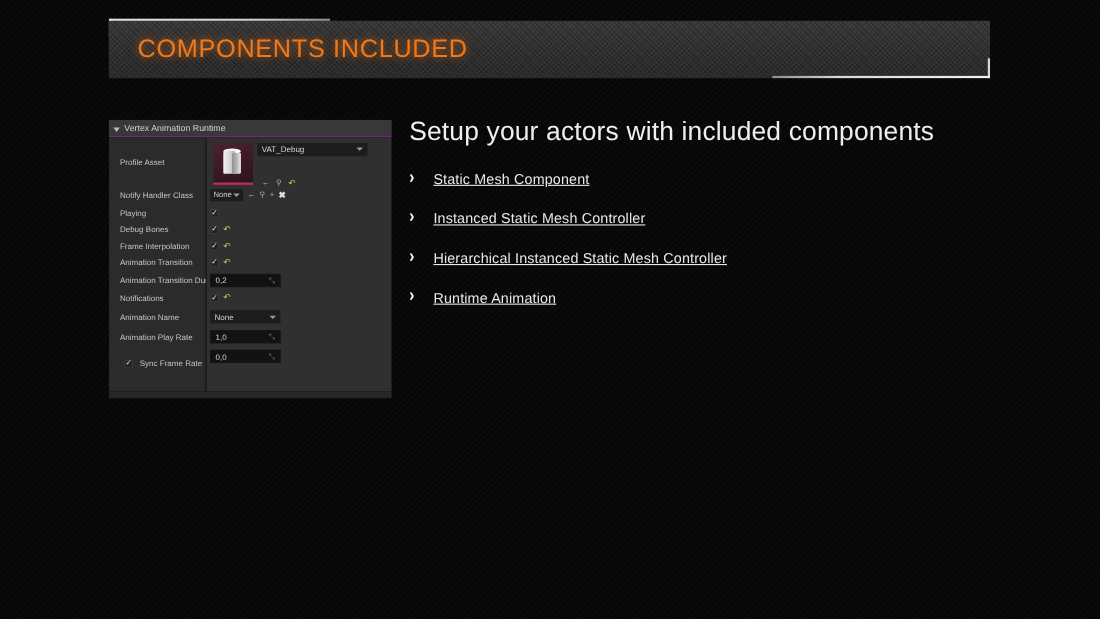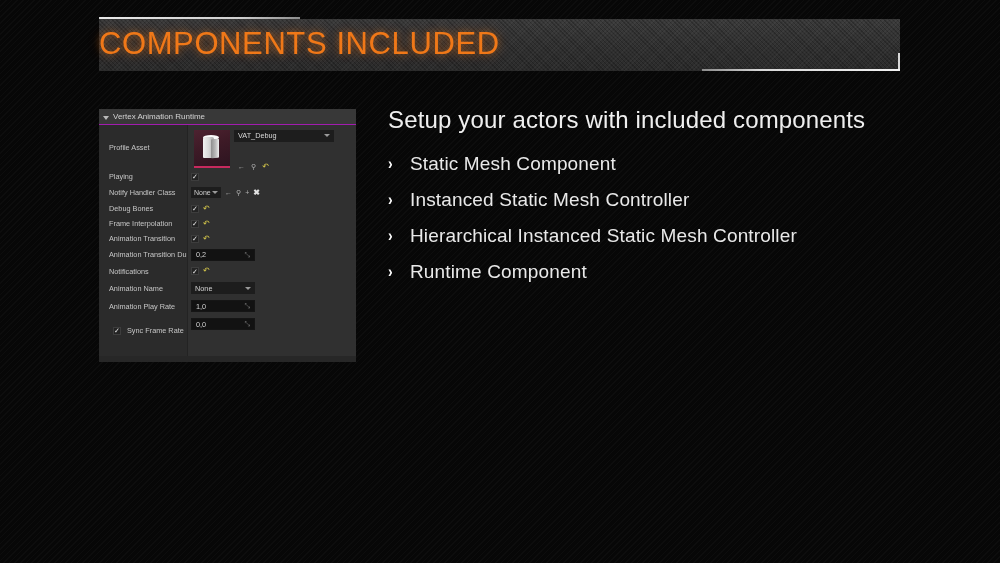--- a/index.html
+++ b/index.html
@@ -37,24 +37,24 @@
     height: 52px;
     background-color: #333333;
     background-image:
       repeating-linear-gradient(135deg, rgba(255,255,255,0.035) 0px, rgba(255,255,255,0.035) 1px, rgba(0,0,0,0) 1px, rgba(0,0,0,0) 3px),
       repeating-linear-gradient(45deg,  rgba(0,0,0,0.22) 0px, rgba(0,0,0,0.22) 1px, rgba(0,0,0,0) 1px, rgba(0,0,0,0) 3px),
       linear-gradient(180deg, #3a3a3a 0%, #303030 55%, #2b2b2b 100%);
     box-sizing: border-box;
   }
   #title-text {
     position: absolute;
-    left: 0;
+    left: 26px;
     top: 50%;
     transform: translateY(-52%);
-    font-size: 31px;
+    font-size: 23px;
     letter-spacing: 0.6px;
     color: #F07818;
     text-shadow: 0 0 7px rgba(240,120,24,0.55), 0 0 14px rgba(240,100,10,0.25);
     white-space: nowrap;
   }
   
   #accent-top {
     position: absolute;
     left: 100px;
     top: 17px;
@@ -84,21 +84,21 @@
     left: 898px;
     top: 53px;
     width: 2px;
     height: 18px;
     background: #d8d8d8;
   }
 
   
   #body-copy {
     position: absolute;
-    left: 388px;
+    left: 372px;
     top: 106px;
     width: 600px;
   }
   #lead-line {
     font-size: 24px;
     color: #efefef;
     letter-spacing: 0.15px;
     margin: 0 0 19px 0;
     white-space: nowrap;
   }
@@ -111,24 +111,25 @@
     width: 22px;
     flex: none;
     color: #ffffff;
     font-size: 17px;
     font-weight: bold;
     line-height: 1;
     transform: translateY(-1px) scaleX(0.82);
     transform-origin: left center;
   }
   .bullet-label {
-    font-size: 19px;
+    font-size: 13px;
     color: #e9e9e9;
     letter-spacing: 0.15px;
     white-space: nowrap;
+    text-decoration: underline;
   }
 
   
   #details-panel {
     position: absolute;
     left: 99px;
     top: 109px;
     width: 257px;
     height: 253px;
     background: #2a2a2a;
@@ -354,42 +355,42 @@
             </div>
             <div class="icon-row">
               <span class="ic">←</span>
               <span class="ic">⚲</span>
               <span class="ic ic-reset">↶</span>
             </div>
           </div>
         </div>
       </div>
 
-      <div class="prow prow-std">
-        <div class="plabel">Playing</div>
-        <div class="pvalue">
-          <span class="cbox">✓</span>
-        </div>
-      </div>
-
       <div class="prow prow-std" style="height:17px">
         <div class="plabel">Notify Handler Class</div>
         <div class="pvalue">
           <div class="combo-sm">
             <span>None</span>
             <span class="mini-caret"></span>
           </div>
           <span class="ic">←</span>
           <span class="ic">⚲</span>
           <span class="ic">+</span>
           <span class="ic ic-x">✖</span>
         </div>
       </div>
 
       <div class="prow prow-std">
+        <div class="plabel">Playing</div>
+        <div class="pvalue">
+          <span class="cbox">✓</span>
+        </div>
+      </div>
+
+      <div class="prow prow-std">
         <div class="plabel">Debug Bones</div>
         <div class="pvalue">
           <span class="cbox">✓</span>
           <span class="ic ic-reset">↶</span>
         </div>
       </div>
 
       <div class="prow prow-std">
         <div class="plabel">Frame Interpolation</div>
         <div class="pvalue">
@@ -474,17 +475,17 @@
       <span class="bullet-label">Instanced Static Mesh Controller</span>
     </div>
 
     <div class="bullet-row">
       <span class="bullet-chevron">›</span>
       <span class="bullet-label">Hierarchical Instanced Static Mesh Controller</span>
     </div>
 
     <div class="bullet-row">
       <span class="bullet-chevron">›</span>
-      <span class="bullet-label">Runtime Component</span>
+      <span class="bullet-label">Runtime Animation</span>
     </div>
   </div>
 
 </div>
 
 </body></html>

